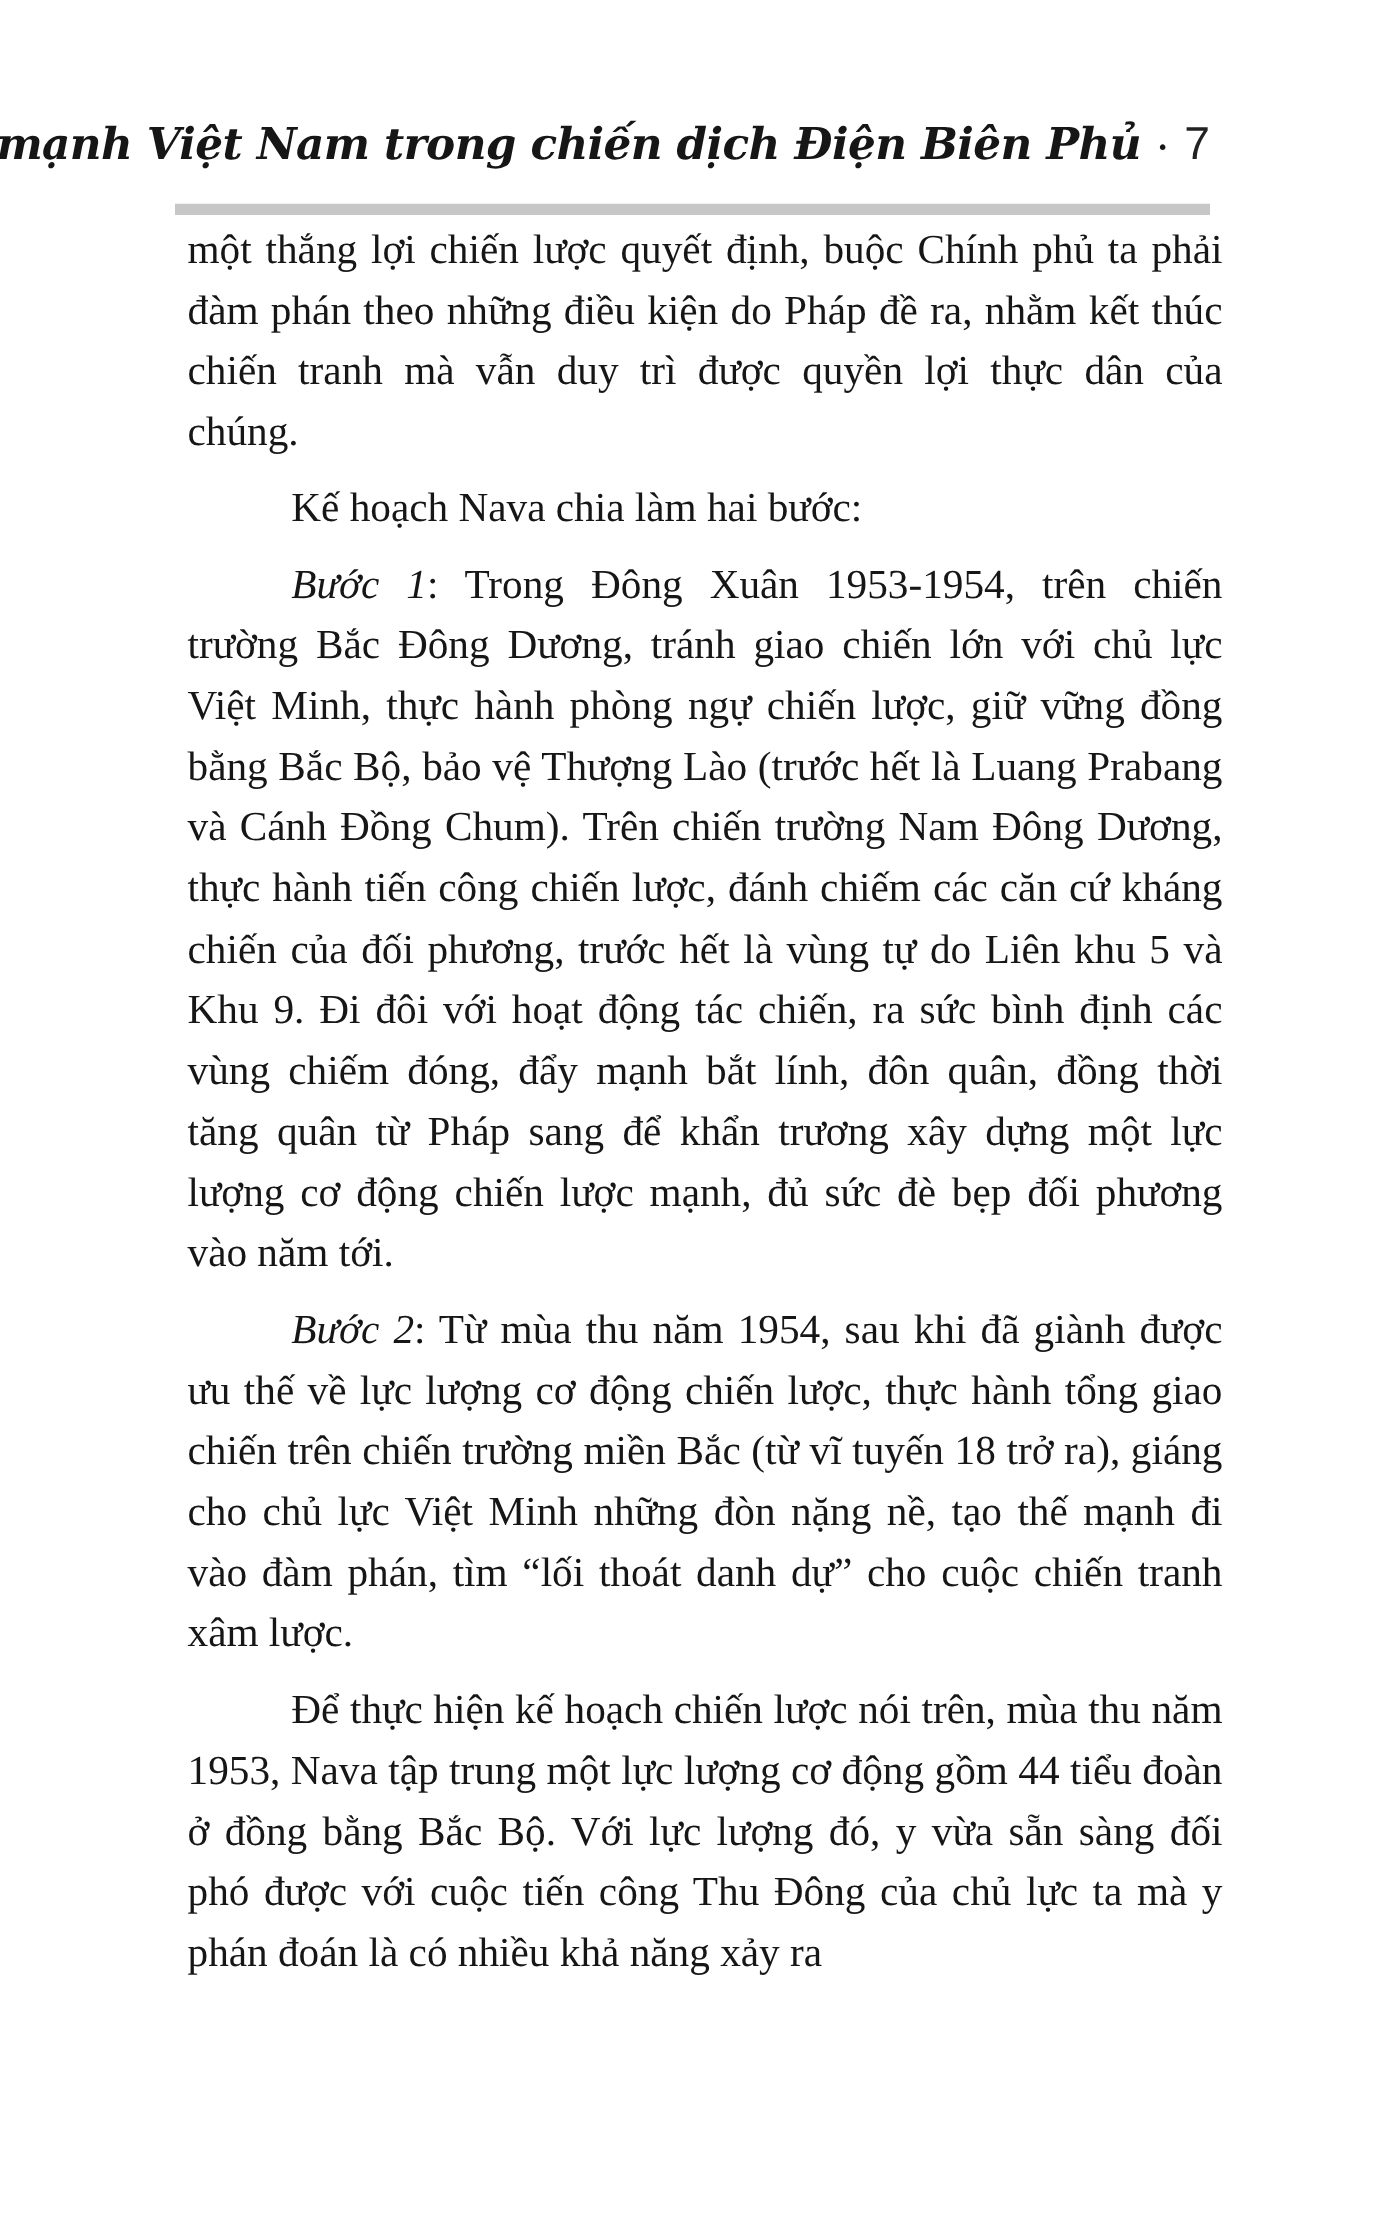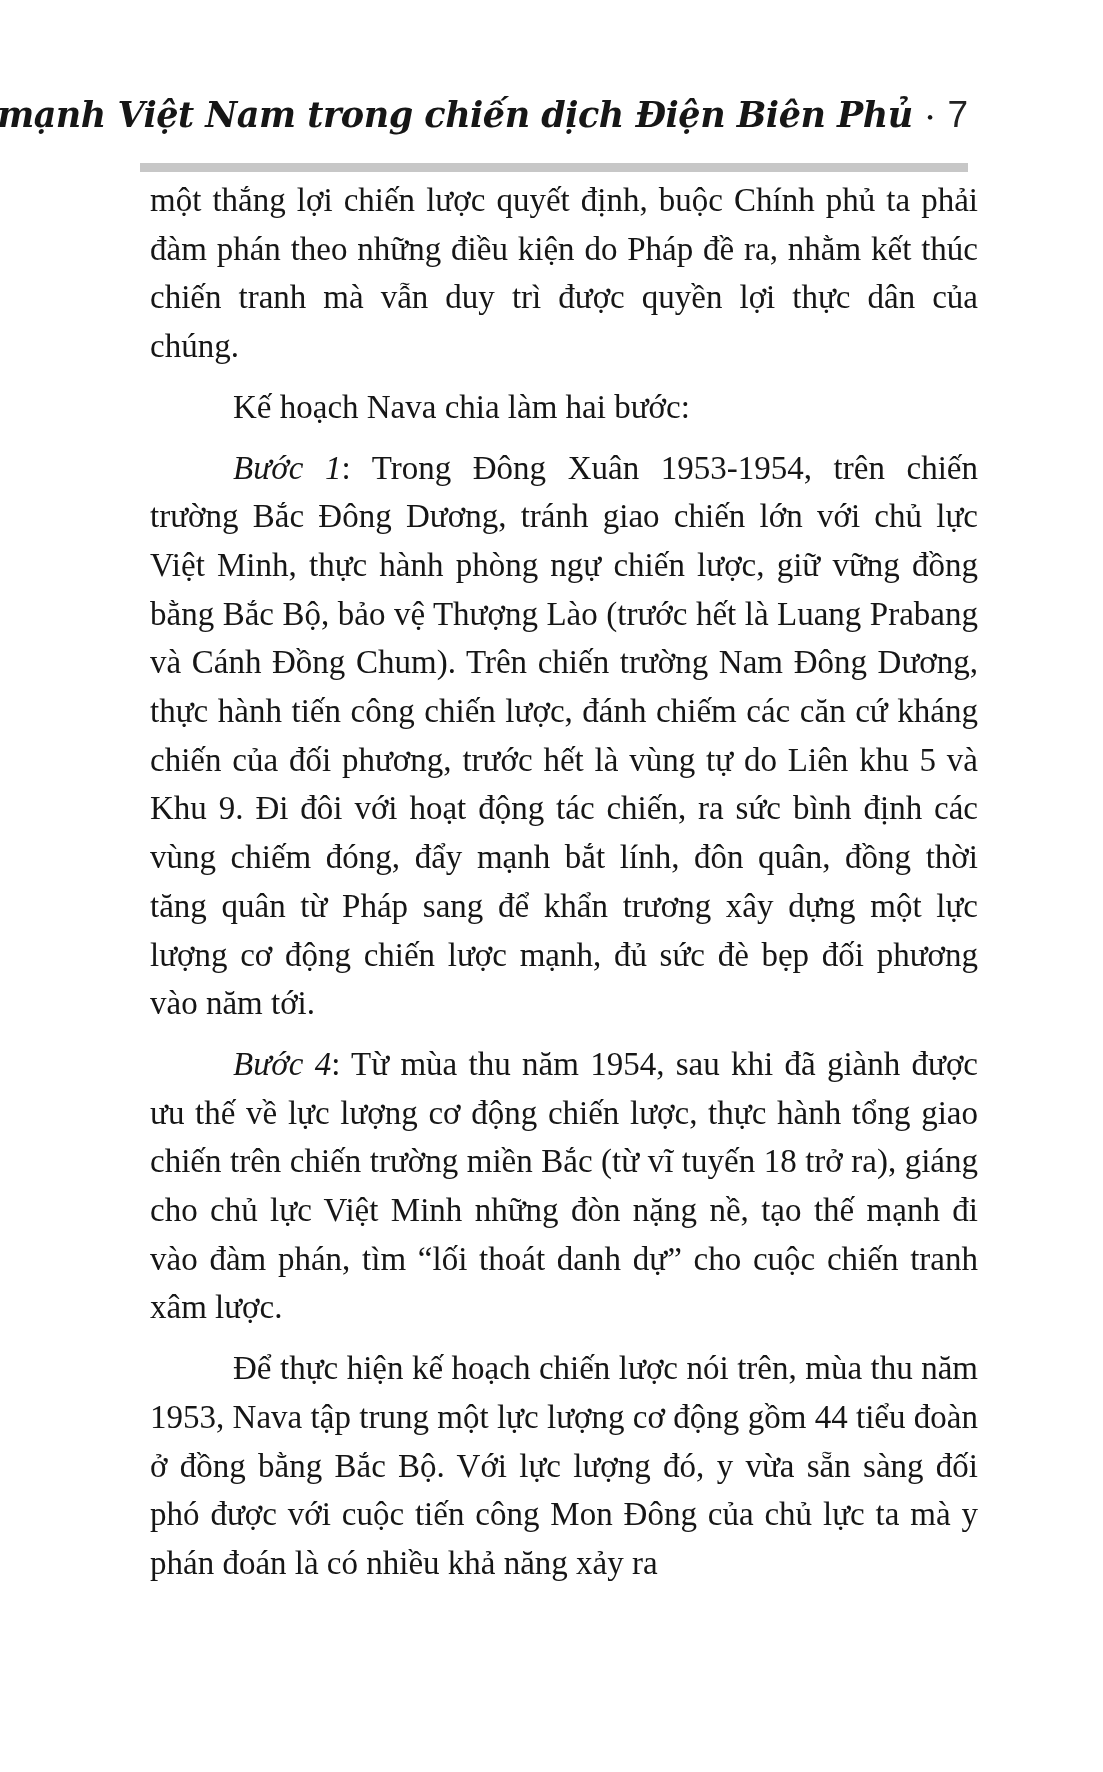--- a/index.html
+++ b/index.html
@@ -93,17 +93,17 @@
     <span class="header-dot">•</span>
     <span class="header-pagenum">7</span>
   </div>
 
   <div class="header-rule"></div>
 
   <div class="body-text">
       <p class=""><span>một thắng lợi chiến lược quyết định, buộc Chính phủ ta phải đàm phán theo những điều kiện do Pháp đề ra, nhằm kết thúc chiến tranh mà vẫn duy trì được quyền lợi thực dân của chúng.</span></p>
       <p class="indent"><span>Kế hoạch Nava chia làm hai bước:</span></p>
       <p class="indent"><i>Bước 1</i><span>: Trong Đông Xuân 1953-1954, trên chiến trường Bắc Đông Dương, tránh giao chiến lớn với chủ lực Việt Minh, thực hành phòng ngự chiến lược, giữ vững đồng bằng Bắc Bộ, bảo vệ Thượng Lào (trước hết là Luang Prabang và Cánh Đồng Chum). Trên chiến trường Nam Đông Dương, thực hành tiến công chiến lược, đánh chiếm các căn cứ kháng chiến của đối phương, trước hết là vùng tự do Liên khu 5 và Khu 9. Đi đôi với hoạt động tác chiến, ra sức bình định các vùng chiếm đóng, đẩy mạnh bắt lính, đôn quân, đồng thời tăng quân từ Pháp sang để khẩn trương xây dựng một lực lượng cơ động chiến lược mạnh, đủ sức đè bẹp đối phương vào năm tới.</span></p>
-      <p class="indent"><i>Bước 4</i><span>: Từ mùa thu năm 1954, sau khi đã giành được ưu thế về lực lượng cơ động chiến lược, thực hành tổng giao chiến trên chiến trường miền Bắc (từ vĩ tuyến 18 trở ra), giáng cho chủ lực Việt Minh những đòn nặng nề, tạo thế mạnh đi vào đàm phán, tìm “lối thoát danh dự” cho cuộc chiến tranh xâm lược.</span></p>
-      <p class="indent"><span>Để thực hiện kế hoạch chiến lược nói trên, mùa thu năm 1953, Nava tập trung một lực lượng cơ động gồm 44 tiểu đoàn ở đồng bằng Bắc Bộ. Với lực lượng đó, y vừa sẵn sàng đối phó được với cuộc tiến công Mon Đông của chủ lực ta mà y phán đoán là có nhiều khả năng xảy ra</span></p>
+      <p class="indent"><i>Bước 2</i><span>: Từ mùa thu năm 1954, sau khi đã giành được ưu thế về lực lượng cơ động chiến lược, thực hành tổng giao chiến trên chiến trường miền Bắc (từ vĩ tuyến 18 trở ra), giáng cho chủ lực Việt Minh những đòn nặng nề, tạo thế mạnh đi vào đàm phán, tìm “lối thoát danh dự” cho cuộc chiến tranh xâm lược.</span></p>
+      <p class="indent"><span>Để thực hiện kế hoạch chiến lược nói trên, mùa thu năm 1953, Nava tập trung một lực lượng cơ động gồm 44 tiểu đoàn ở đồng bằng Bắc Bộ. Với lực lượng đó, y vừa sẵn sàng đối phó được với cuộc tiến công Thu Đông của chủ lực ta mà y phán đoán là có nhiều khả năng xảy ra</span></p>
     </div>
 
 </div>
 
 </body></html>

